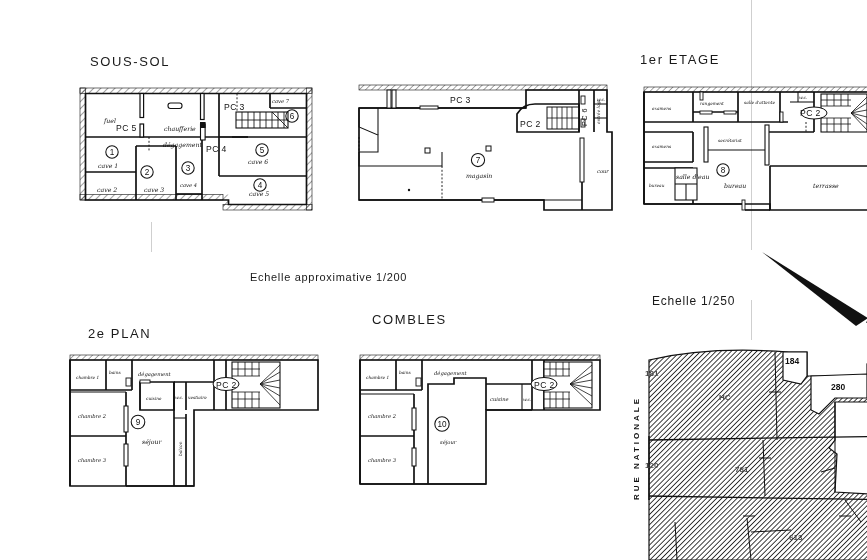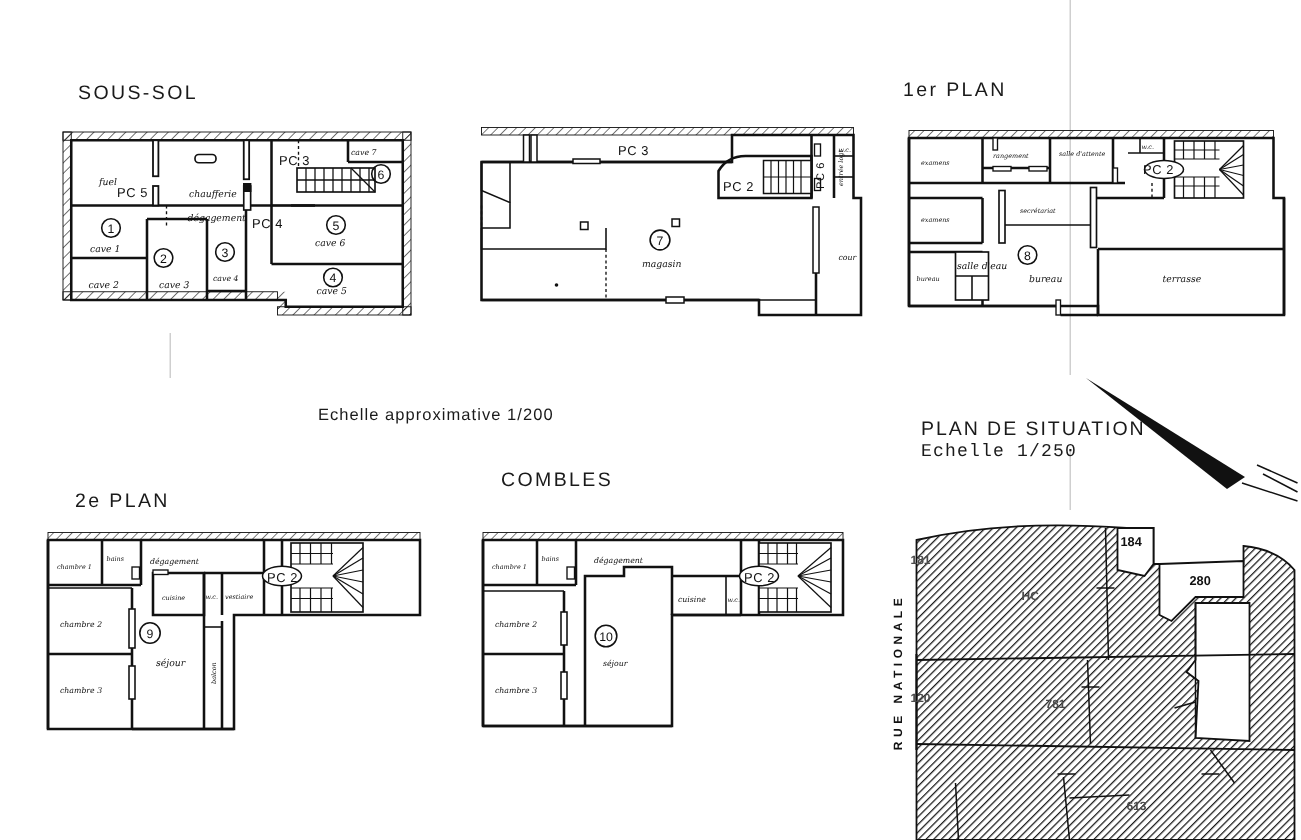--- a/index.html
+++ b/index.html
@@ -1,19 +1,19 @@
 <!DOCTYPE html>
 <html><head>
 <meta charset="utf-8">
 <title>Plans</title>
 <style>
   html,body{margin:0;padding:0;background:#ffffff;}
   body{width:867px;height:560px;position:relative;overflow:hidden;
        font-family:"Liberation Sans",sans-serif;color:#111;}
-  .sheet{position:absolute;inset:0;}
+  .sheet{position:absolute;inset:0;margin-left:38px;}
 
   
   .plan-title{position:absolute;font-size:13px;letter-spacing:1.6px;
       font-family:"Liberation Sans",sans-serif;color:#1a1a1a;white-space:nowrap;}
   .scale-note{position:absolute;font-size:11px;letter-spacing:.7px;color:#1a1a1a;white-space:nowrap;}
   .sit-title{position:absolute;font-size:13px;letter-spacing:1.3px;color:#1a1a1a;white-space:nowrap;}
   .sit-scale{position:absolute;font-size:12px;letter-spacing:.8px;color:#1a1a1a;white-space:nowrap;}
 
   
   .plan{position:absolute;}
@@ -220,21 +220,21 @@
     <text class="rm xs" x="243" y="19">w.c.</text>
 
     <text class="rm" x="112" y="96">magasin</text>
     <circle cx="124" cy="78" r="6.6" class="wall w1" fill="#fff"></circle>
     <text class="num" x="124" y="81">7</text>
 
     <text class="rm sm" x="243" y="91">cour</text>
   </svg>
   </div>
 
-  <div class="plan-title" style="left:602px;top:52px;">1er  PLAN</div>
+  <div class="plan-title" style="left:602px;top:52px;">1er  ETAGE</div>
   <div class="plan" style="left:600px;top:84px;">
   <svg width="262" height="132" viewBox="0 0 262 132">
 
     <rect x="6" y="3" width="243" height="5" fill="url(#hx2)"></rect>
     <rect x="6" y="3" width="243" height="5" class="wall wthin"></rect>
 
     <path class="wall w2" d="M6 8 H249 V48 H256 V126 H132 V120 H6 Z"></path>
     <line class="wall w2" x1="6" y1="8" x2="6" y2="120"></line>
 
     <line class="wall w2" x1="6" y1="38" x2="150" y2="38"></line>
@@ -452,22 +452,21 @@
     <text class="pc" x="180" y="36">PC 2</text>
 
     <text class="rm sm" x="14" y="66">chambre 2</text>
     <text class="rm sm" x="14" y="110">chambre 3</text>
     <text class="rm sm" x="86" y="92">séjour</text>
     <circle cx="88" cy="72" r="7.2" class="wall w1" fill="#fff"></circle>
     <text class="num" x="88" y="75">10</text>
   </svg>
   </div>
 
-  <div class="sit-title" style="left:614px;top:278px;">PLAN DE SITUATION</div>
-  <div class="sit-scale" style="left:614px;top:294px;font-family:Liberation Mono, monospace;">Echelle 1/250</div>
+  <div class="sit-scale" style="left:614px;top:294px;">Echelle 1/250</div>
 
   <div class="plan" style="left:722px;top:250px;">
     <svg width="145" height="85" viewBox="0 0 145 85">
       <polygon points="2,2 108,68 96,76" fill="#111"></polygon>
       <line x1="106" y1="72" x2="143" y2="84" stroke="#111" stroke-width="1"></line>
       <line x1="116" y1="60" x2="143" y2="72" stroke="#111" stroke-width="1"></line>
       <line x1="120" y1="66" x2="143" y2="78" stroke="#111" stroke-width="1"></line>
     </svg>
   </div>
 

